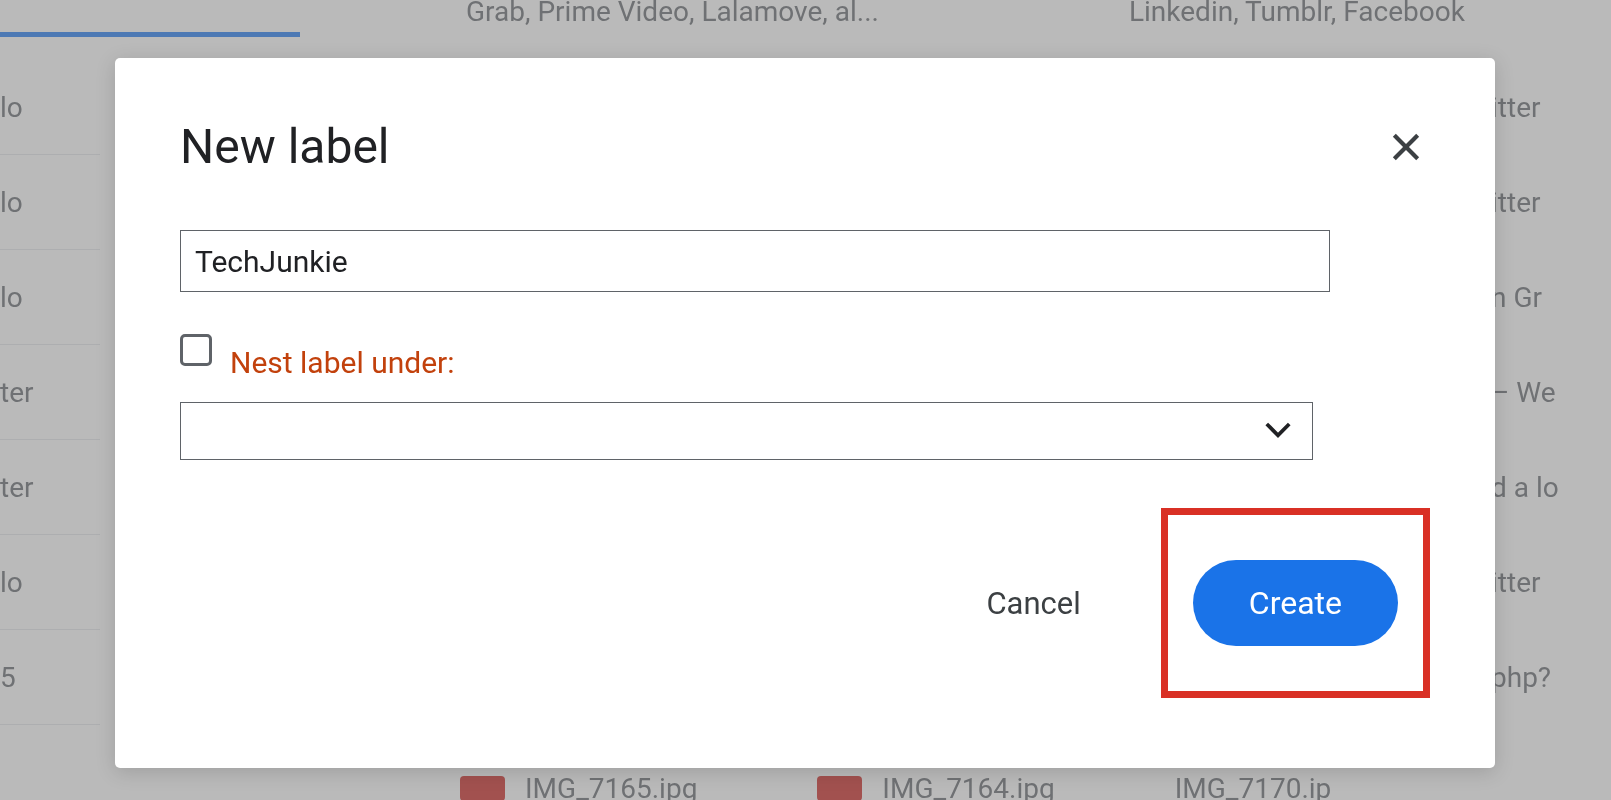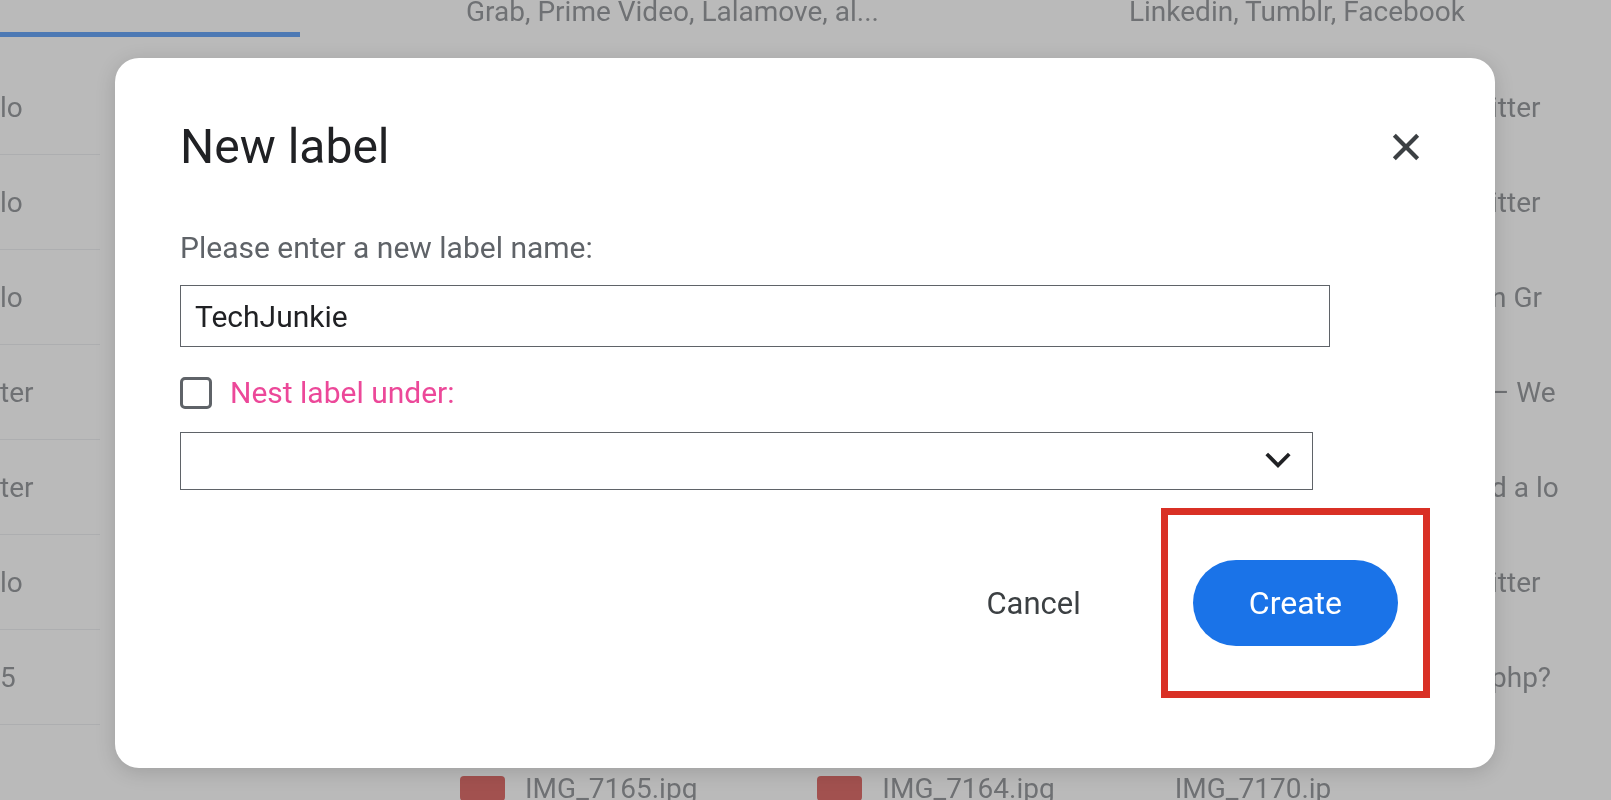--- a/index.html
+++ b/index.html
@@ -112,21 +112,21 @@
       border-radius: 4px;
     }
     
     .dialog {
       position: absolute;
       left: 115px;
       top: 58px;
       width: 1380px;
       height: 710px;
       background: white;
-      border-radius: 24px;
+      border-radius: 5px;
       z-index: 10;
       padding: 60px 65px 40px 65px;
       box-shadow: 0 4px 20px rgba(0,0,0,0.15);
     }
     
     .dialog-header {
       display: flex;
       justify-content: space-between;
       align-items: center;
       margin-bottom: 55px;
@@ -179,21 +179,22 @@
     .checkbox {
       width: 32px;
       height: 32px;
       border: 3px solid #5f6368;
       border-radius: 5px;
       cursor: pointer;
     }
     
     .checkbox-label {
       font-size: 30px;
-      color: #ec4899;
+      color: #c2410c;
+      margin-top: 25px;
     }
     
     .select-wrapper {
       position: relative;
       width: 1133px;
     }
     
     .select-input {
       width: 100%;
       height: 58px;
@@ -305,21 +306,20 @@
   <div class="dialog-header">
     <h1 class="dialog-title">New label</h1>
     <div class="close-btn">
       <svg viewBox="0 0 24 24" fill="none" stroke="#3c4043" stroke-width="2.5">
         <line x1="5" y1="5" x2="19" y2="19"></line>
         <line x1="19" y1="5" x2="5" y2="19"></line>
       </svg>
     </div>
   </div>
   
-  <div class="form-label">Please enter a new label name:</div>
   <input type="text" class="text-input" value="TechJunkie" style="">
   
   <div class="checkbox-row">
     <div class="checkbox"></div>
     <div class="checkbox-label">Nest label under:</div>
   </div>
   
   <div class="select-wrapper">
     <select class="select-input">
       <option></option>

